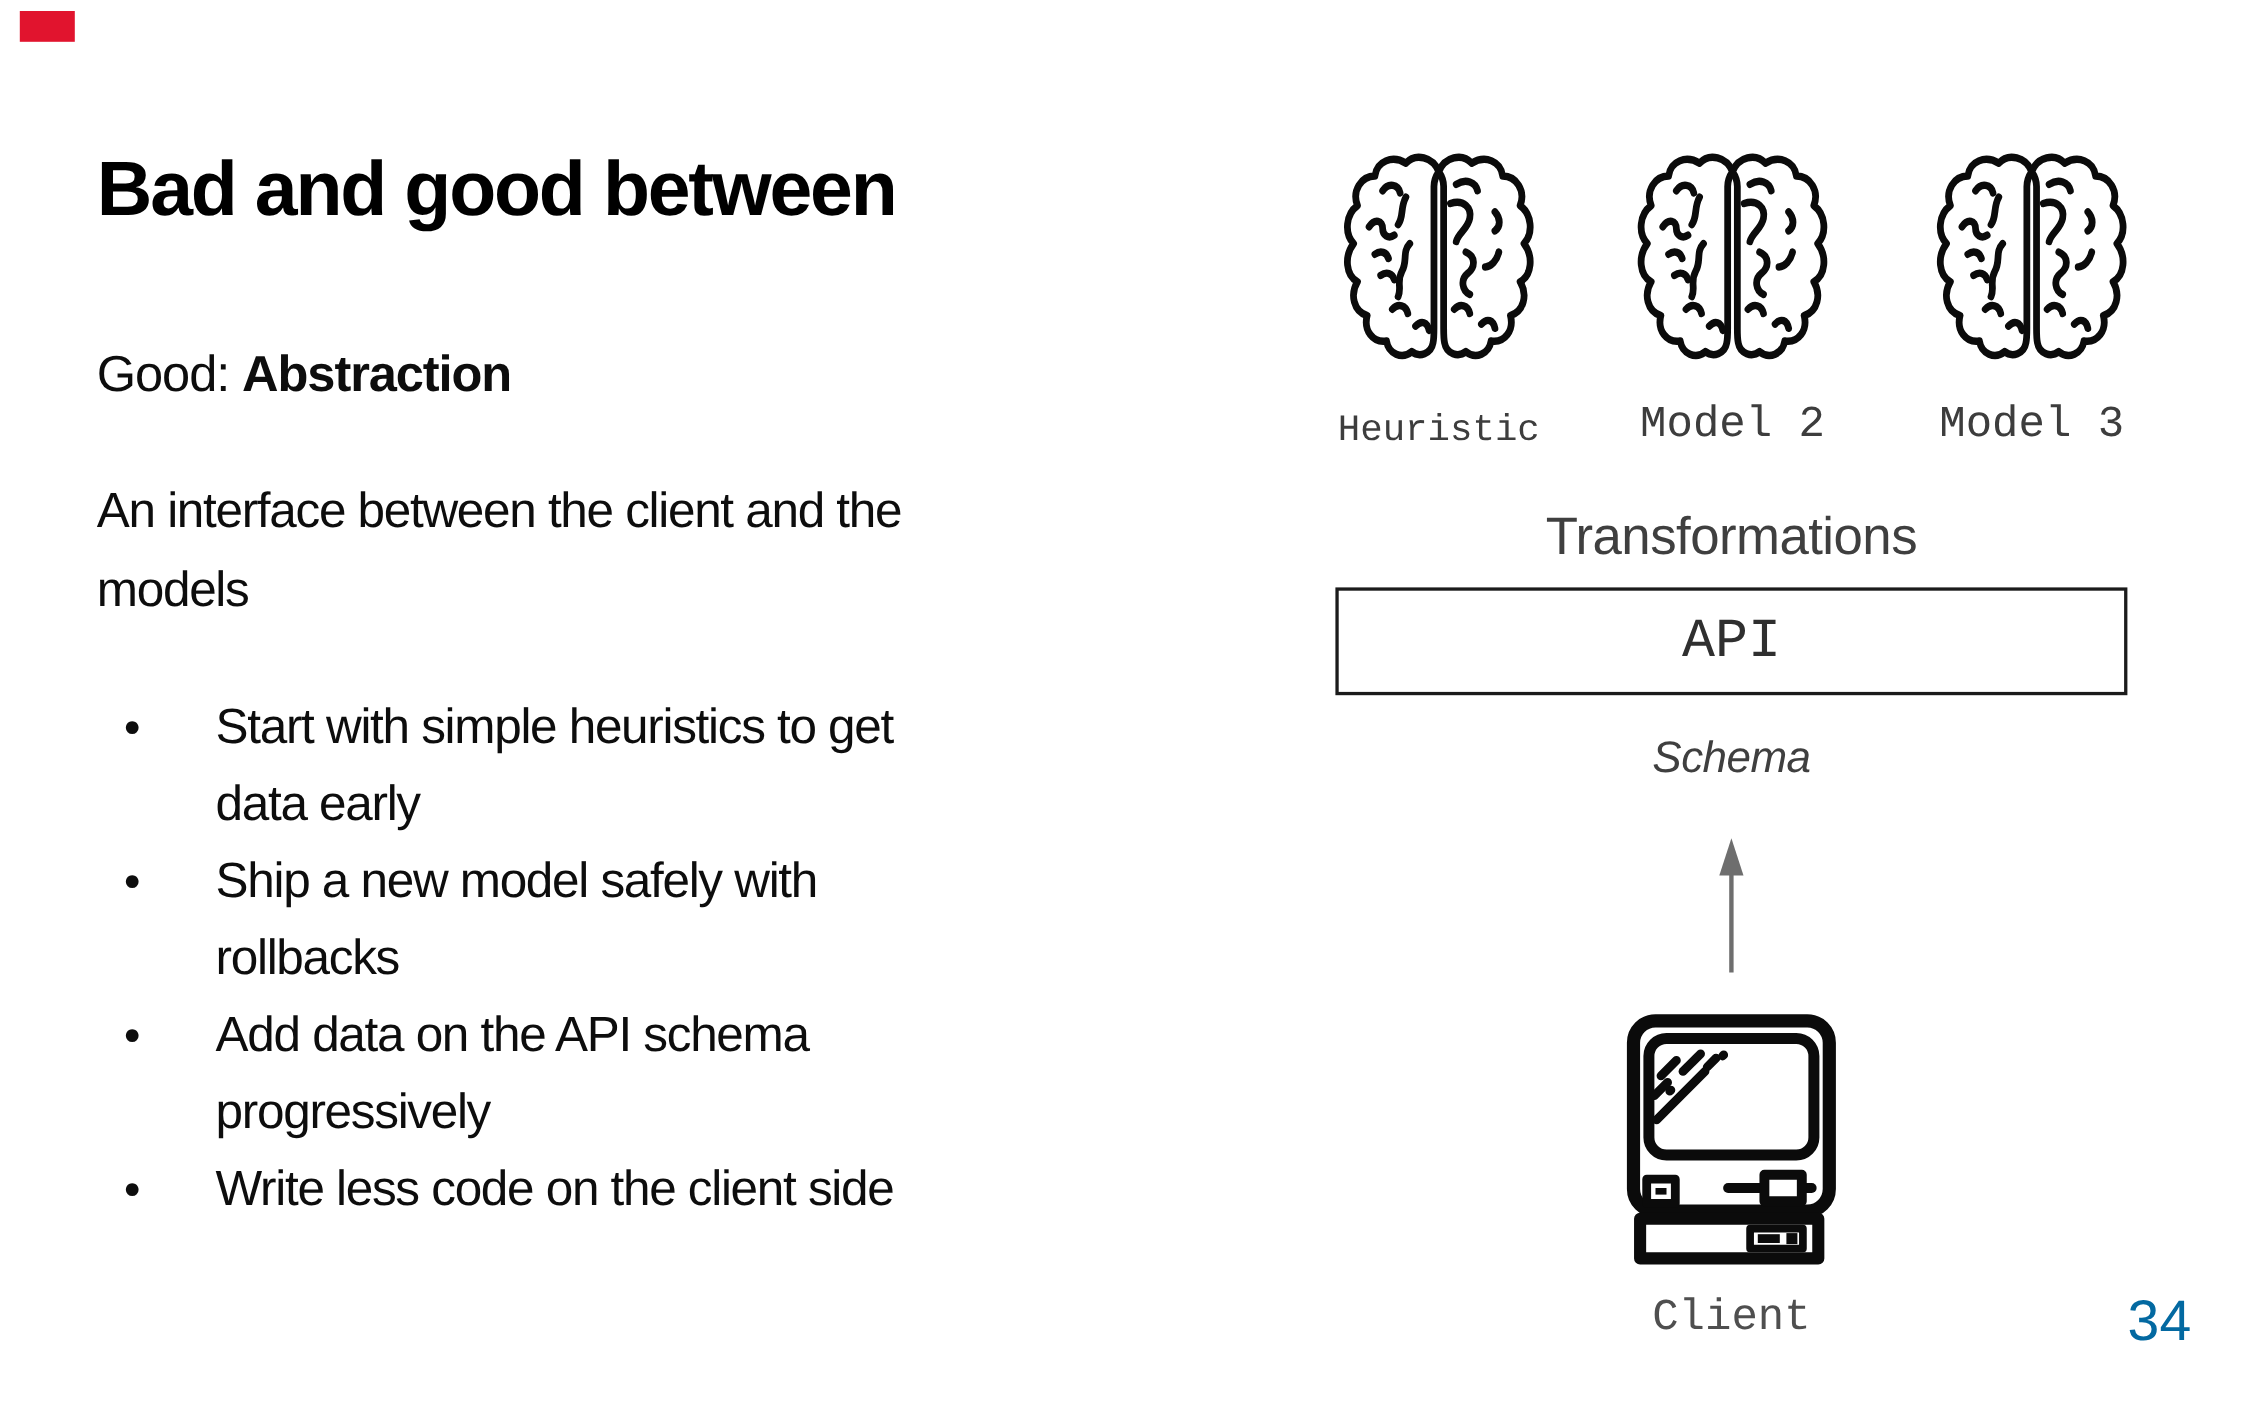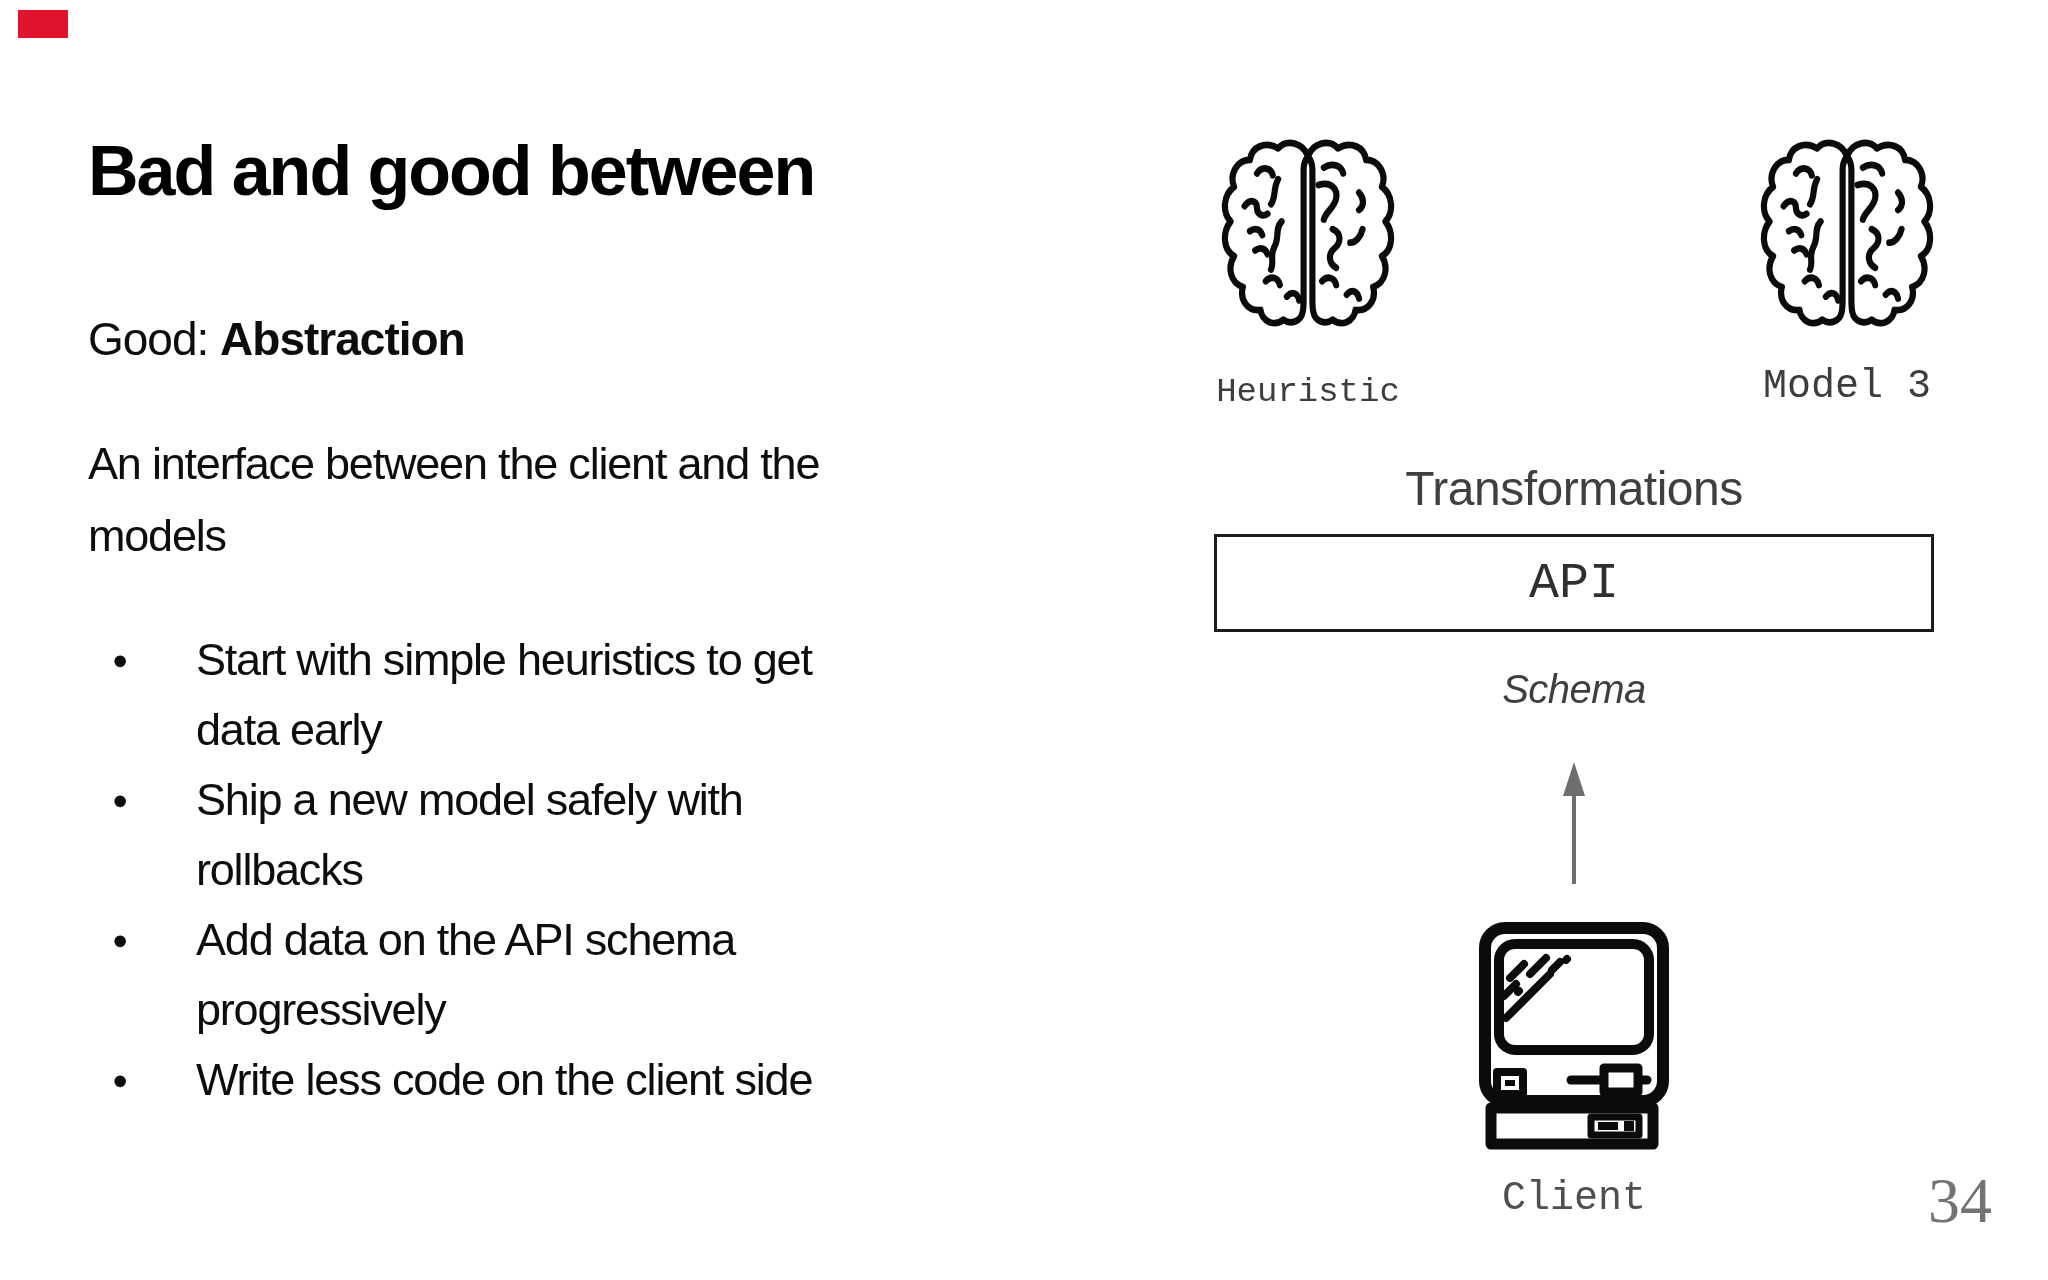--- a/index.html
+++ b/index.html
@@ -170,24 +170,23 @@
     font-family: "Liberation Mono", "DejaVu Sans Mono", monospace;
     font-size: 40px;
     line-height: 42px;
     color: #4f4f4f;
   }
 
   .page-number {
     position: absolute;
     right: 56px;
     top: 1176px;
-    font-size: 64px;
+    font-size: 52px;
     line-height: 50px;
-    color: #737373;
-    font-family: Liberation Serif, serif;
+    color: #0369a1;
   }
 </style>
 </head>
 <body>
 
 <svg width="0" height="0" style="position:absolute" aria-hidden="true">
   <symbol id="brain" viewBox="0 0 200 210">
 
     <path d="M100,24 C94,10 76,6 66,16 C52,8 36,14 34,28 C20,28 10,42 16,56 C4,64 2,82 12,92 C2,104 4,122 16,128 C8,140 12,156 26,160 C22,174 32,186 46,184 C48,196 62,202 72,194 C80,200 92,196 94,186 C95,182 95,178 95,172 L95,38 C95,32 97,28 100,24 Z" fill="#ffffff" stroke="#0b0b0b" stroke-width="7" stroke-linecap="round" stroke-linejoin="round"></path>
 
@@ -233,20 +232,26 @@
     </ul>
   </div>
 
   <div class="diagram">
 
     <div class="brain-unit u1">
       <svg width="176" height="202" viewBox="0 0 200 210" preserveAspectRatio="none">
           <use href="#brain"></use>
         </svg>
       <div class="model-label small">Heuristic</div>
+    </div>
+    <div class="brain-unit u2">
+      <svg width="176" height="202" viewBox="0 0 200 210" preserveAspectRatio="none">
+          <use href="#brain"></use>
+        </svg>
+      <div class="model-label">Model 2</div>
     </div>
     <div class="brain-unit u3">
       <svg width="176" height="202" viewBox="0 0 200 210" preserveAspectRatio="none">
           <use href="#brain"></use>
         </svg>
       <div class="model-label">Model 3</div>
     </div>
 
     <div class="transformations-label">Transformations</div>
 

